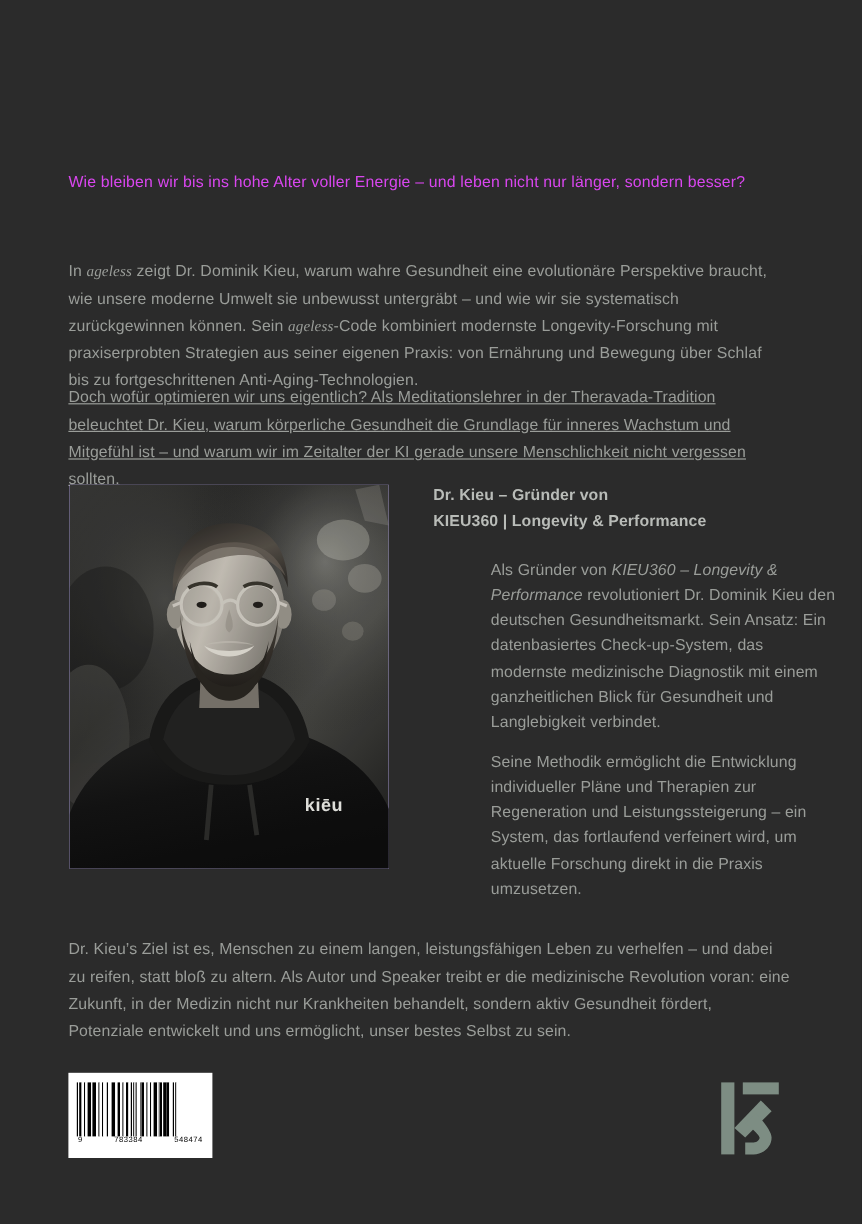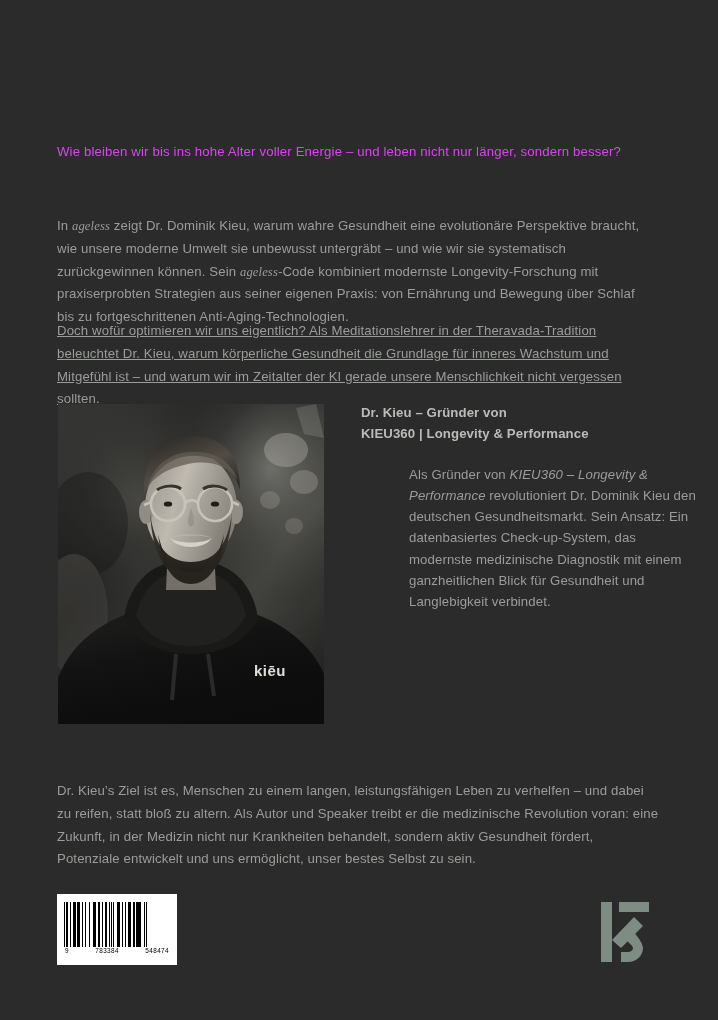--- a/index.html
+++ b/index.html
@@ -272,20 +272,21 @@
 
   <div class="bio-head">
     <div>Dr. Kieu – Gründer von</div>
     <div>KIEU360 | Longevity &amp; Performance</div>
   </div>
 
   <div class="bio-par" id="bio1">
     <span>Als Gründer von </span><em>KIEU360 – Longevity &amp; Performance</em><span> revolutioniert Dr. Dominik Kieu den deutschen Gesundheitsmarkt. Sein Ansatz: Ein datenbasiertes Check-up-System, das modernste medizinische Diagnostik mit einem ganzheitlichen Blick für Gesundheit und Langlebigkeit verbindet.</span>
   </div>
 
+  <div class="bio-par" id="bio2">Seine Methodik ermöglicht die Entwicklung individueller Pläne und Therapien zur Regeneration und Leistungssteigerung – ein System, das fortlaufend verfeinert wird, um aktuelle Forschung direkt in die Praxis umzusetzen.</div>
 
   <div class="body-par" id="par-bottom">Dr. Kieu’s Ziel ist es, Menschen zu einem langen, leistungsfähigen Leben zu verhelfen – und dabei zu reifen, statt bloß zu altern. Als Autor und Speaker treibt er die medizinische Revolution voran: eine Zukunft, in der Medizin nicht nur Krankheiten behandelt, sondern aktiv Gesundheit fördert, Potenziale entwickelt und uns ermöglicht, unser bestes Selbst zu sein.</div>
 
   <div class="barcode-box">
     <div class="barcode-bars" id="bars">
         <i style="width: 1.4px; background: rgb(0, 0, 0);"></i>
         <i style="width: 1px; background: rgb(255, 255, 255);"></i>
         <i style="width: 1.4px; background: rgb(0, 0, 0);"></i>
         <i style="width: 1.75px; background: rgb(255, 255, 255);"></i>
         <i style="width: 1.75px; background: rgb(0, 0, 0);"></i>

